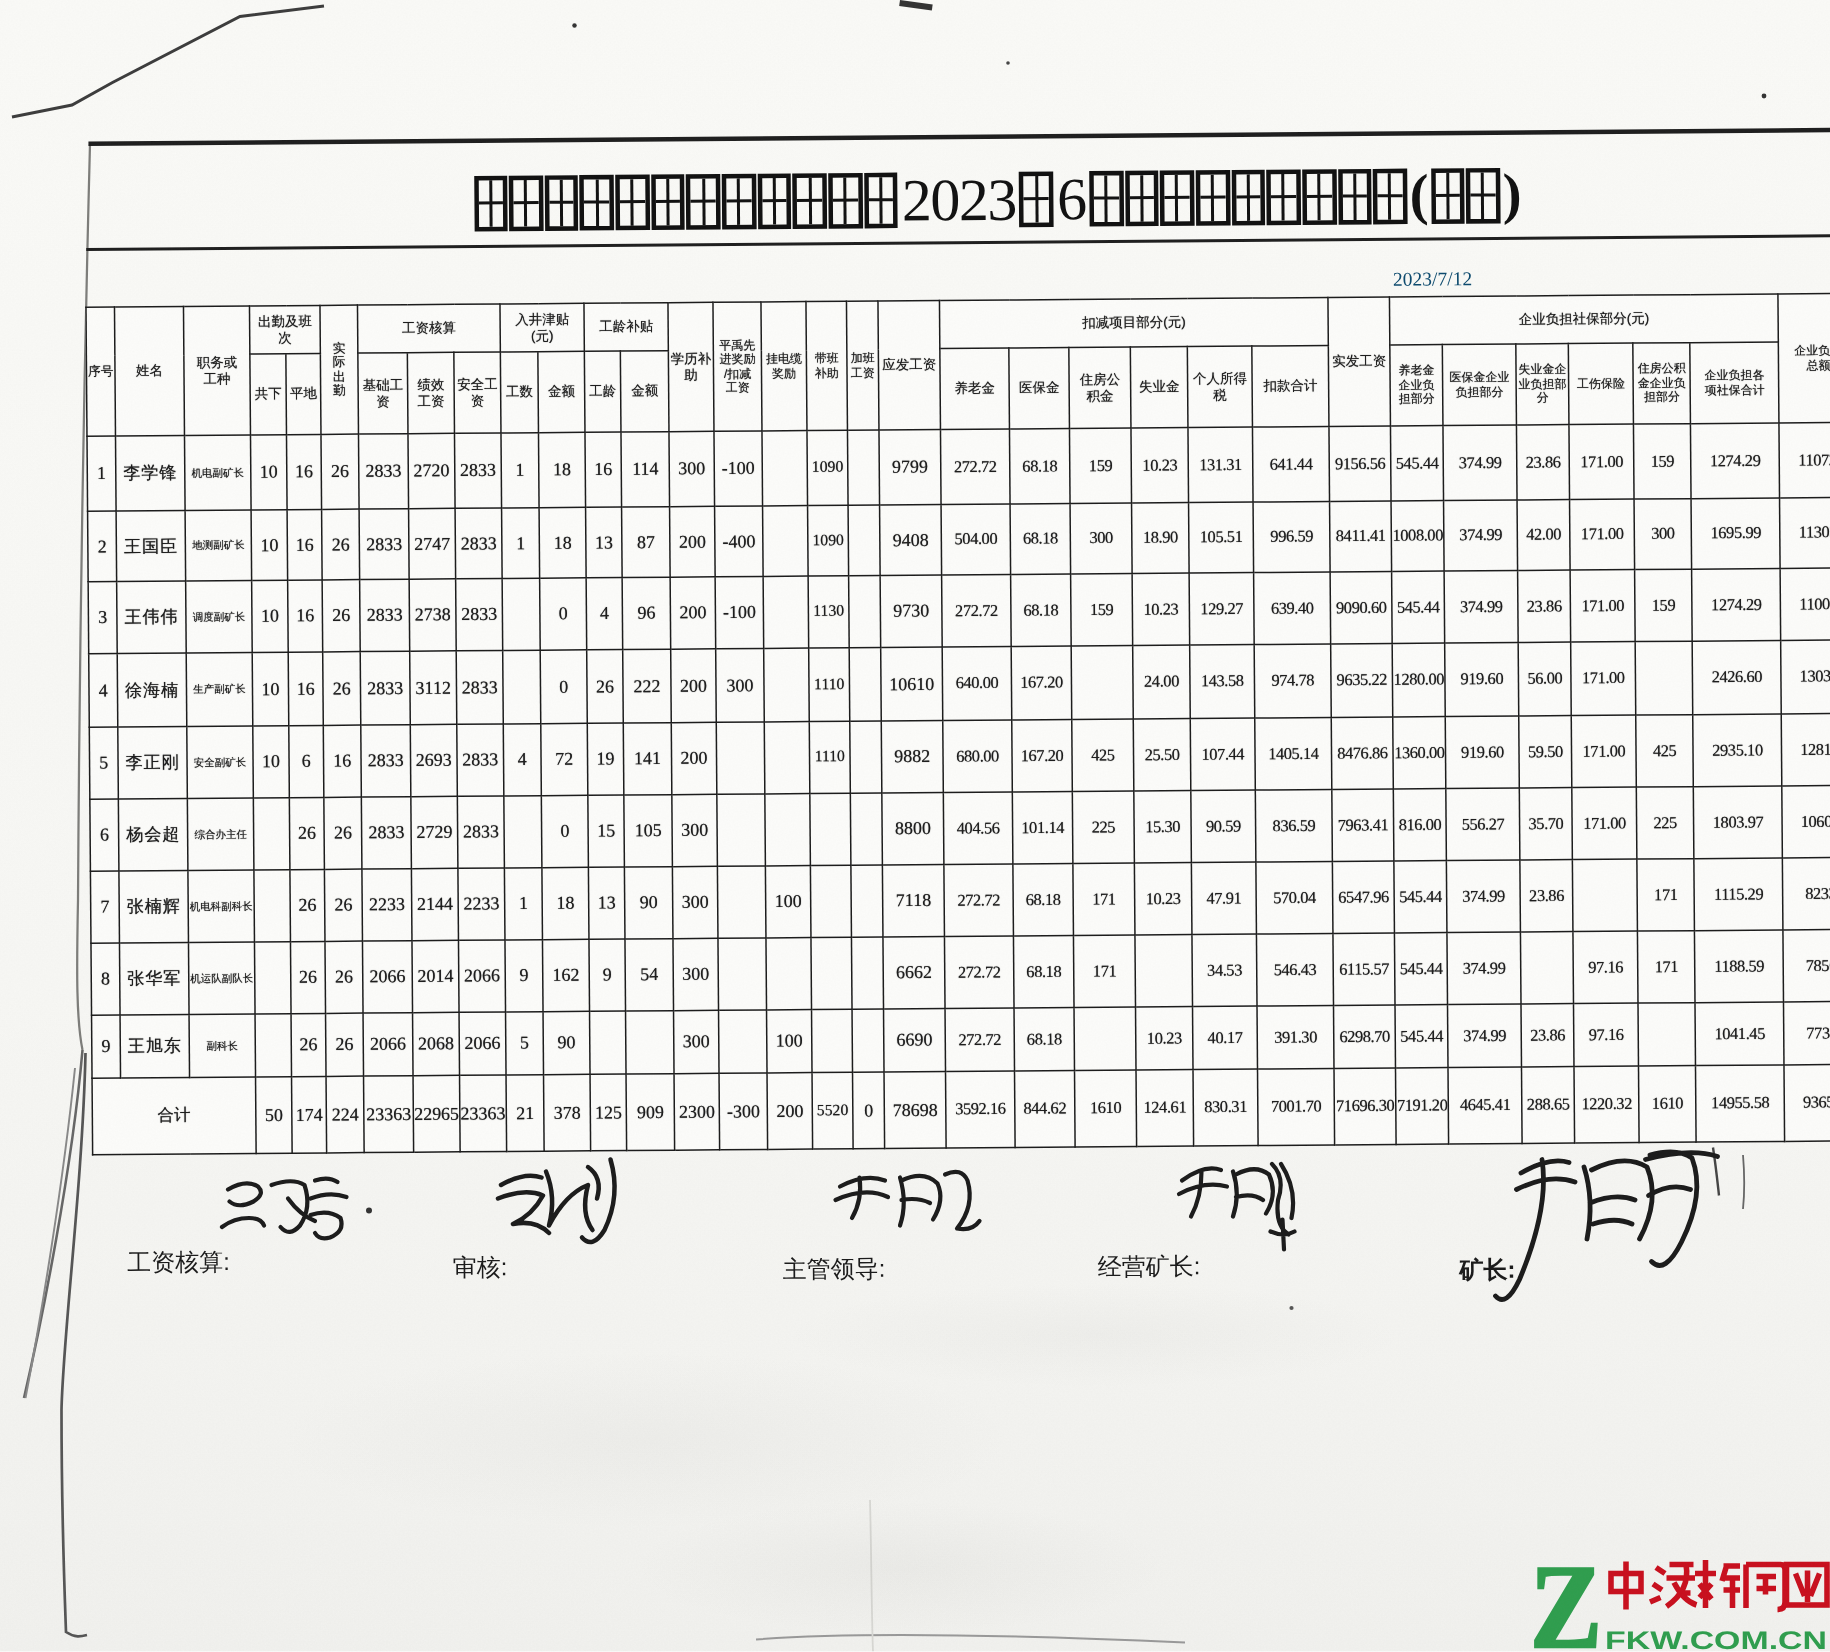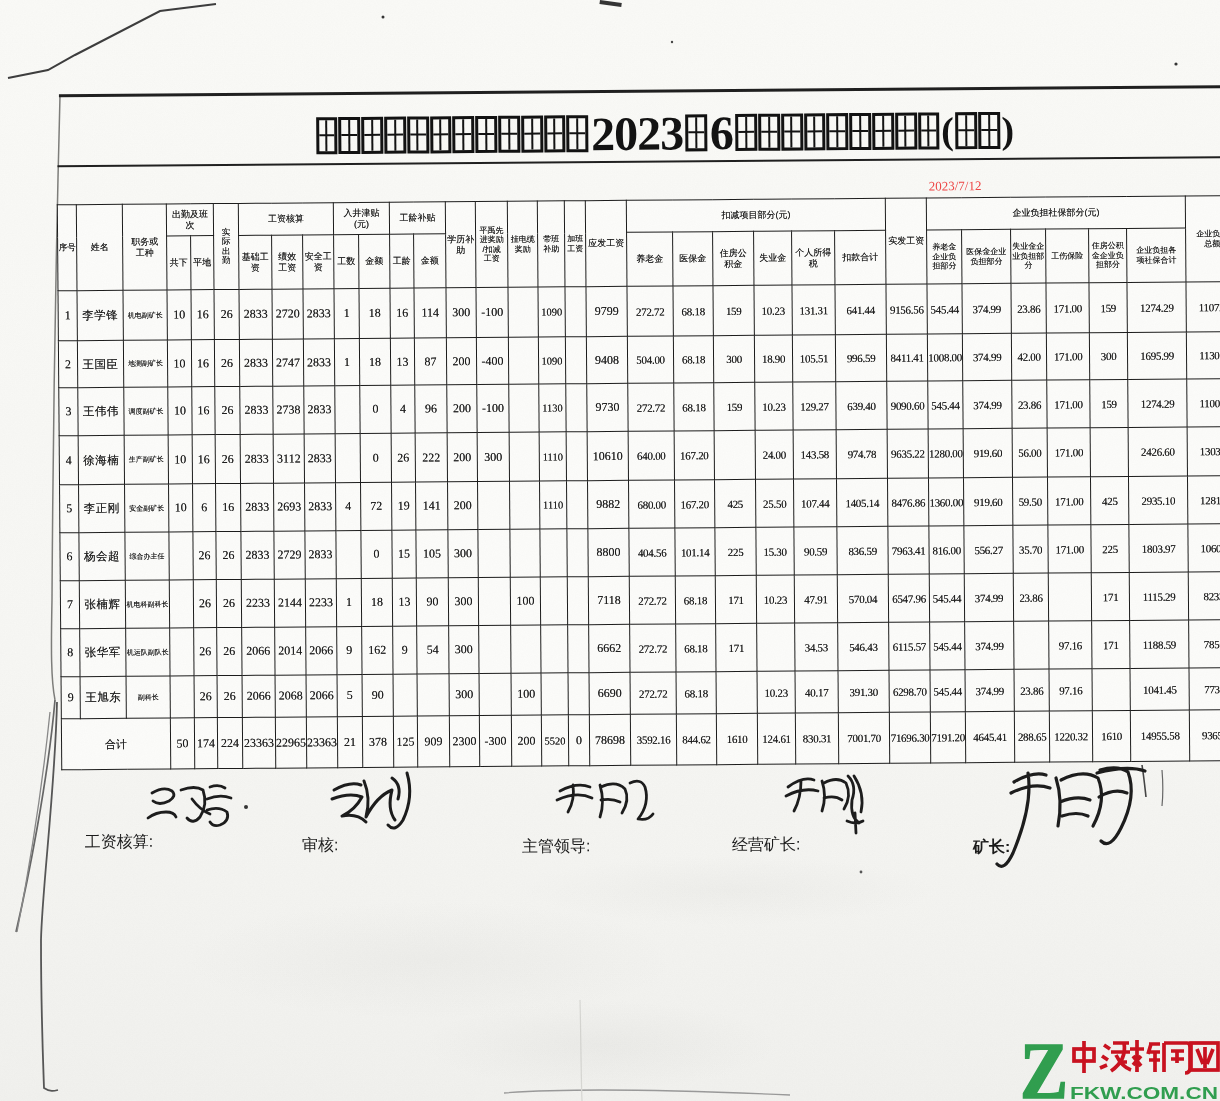--- a/index.html
+++ b/index.html
@@ -1,23 +1,23 @@
 <!DOCTYPE html>
 <html><head><meta charset="utf-8">
 <style>
 html,body{margin:0;padding:0;}
 body{width:1220px;height:1101px;overflow:hidden;background:linear-gradient(180deg,#fafaf7 0%,#f7f7f4 60%,#f1f1ee 100%);font-family:"Liberation Sans",sans-serif;position:relative;}
 #sheet{position:absolute;left:0;top:0;width:1260px;height:880px;transform:rotate(-0.45deg);transform-origin:610px 480px;}
 .rule{position:absolute;background:#1e1e1e;}
 #title{position:absolute;left:318px;top:110px;width:700px;height:46px;display:flex;align-items:center;}
 .hz{display:inline-block;width:26px;height:37px;margin:0 0.5px;border:3px solid #101010;flex:0 1 auto;box-sizing:border-box;
 background:linear-gradient(#111,#111) center/100% 2.4px no-repeat,linear-gradient(#111,#111) center/2.4px 100% no-repeat;}
-.td{font-family:"Liberation Serif",serif;font-size:48px;font-weight:bold;color:#111;letter-spacing:-1px;margin:0 2px;}
+.td{font-family:"Liberation Serif",serif;font-size:40px;font-weight:normal;color:#111;letter-spacing:-1px;margin:0 2px;}
 .tp{font-family:"Liberation Serif",serif;font-size:38px;font-weight:bold;color:#111;margin:0 1px;}
-#date{position:absolute;left:931px;top:181px;font-family:"Liberation Serif",serif;font-size:13px;color:#ef4444;}
+#date{position:absolute;left:931px;top:181px;font-family:"Liberation Serif",serif;font-size:13px;color:#0c4a6e;}
 #grid{position:absolute;left:59px;top:200px;border-collapse:collapse;table-layout:fixed;width:1181px;background:#fcfcfa;}
 #grid td{border:1.9px solid #1b1b1b;padding:0;text-align:center;vertical-align:middle;overflow:hidden;color:#1c1c1c;text-shadow:0 0 0.6px rgba(20,20,20,0.75);}
 .hA{height:32px;} .hB{height:54px;}
 .hc{font-size:9px;line-height:11px;color:#111;}
 .hsm{font-size:8px;line-height:9.5px;}
 .vsm{font-size:8.5px;line-height:9.5px;}
 .v8{font-size:8.5px;}
 .num{font-family:"Liberation Serif",serif;font-size:12px;color:#111;}
 .nm{font-size:11.5px;color:#111;letter-spacing:0.5px;border-radius:10px;}
 .jb{font-size:7px;color:#222;}

